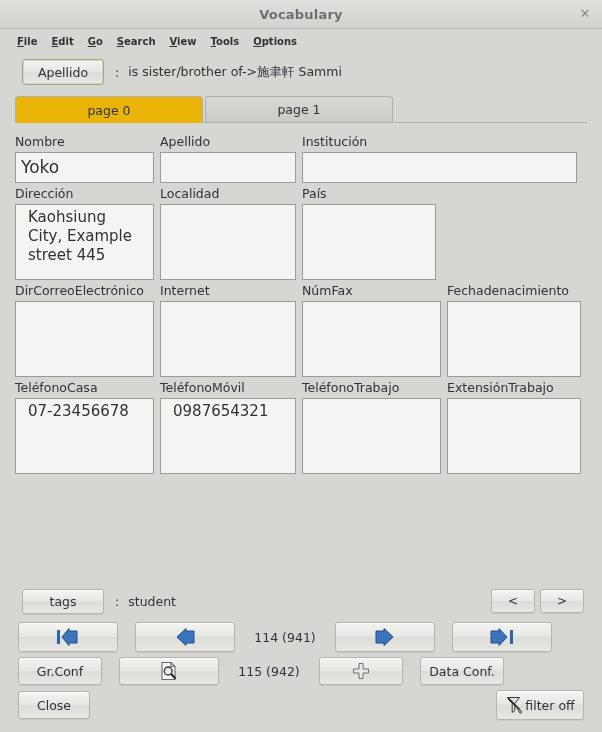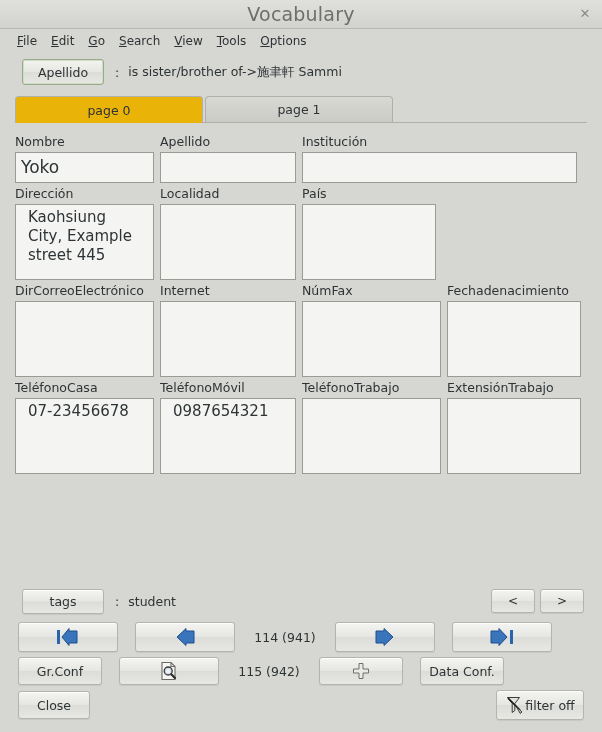--- a/index.html
+++ b/index.html
@@ -31,22 +31,22 @@
     height: 28px;
     flex: 0 0 28px;
     background: linear-gradient(to bottom, #e0e0dd 0%, #d2d2ce 100%);
     border-bottom: 1px solid #b8b8b2;
     position: relative;
     display: flex;
     align-items: center;
     justify-content: center;
   }
   .titlebar .title {
-    font-weight: normal;
-    font-size: 19px;
+    font-weight: bold;
+    font-size: 13px;
     color: #6e6e6e;
     letter-spacing: 0.2px;
   }
   .titlebar .close {
     position: absolute;
     right: 9px;
     top: 50%;
     transform: translateY(-50%);
     width: 16px;
     height: 16px;
@@ -62,24 +62,25 @@
     height: 24px;
     flex: 0 0 24px;
     background: #d6d6d2;
     display: flex;
     align-items: center;
     padding-left: 10px;
     box-sizing: border-box;
   }
   .menu-item {
     padding: 2px 7px;
-    font-size: 12px;
+    font-size: 10px;
     color: #2e3436;
     cursor: default;
     white-space: nowrap;
+    font-weight: bold;
   }
   .menu-item .acc { text-decoration: underline; }
 
   
   .relations-row {
     flex: 0 0 38px;
     display: flex;
     align-items: center;
     padding-left: 22px;
     box-sizing: border-box;

